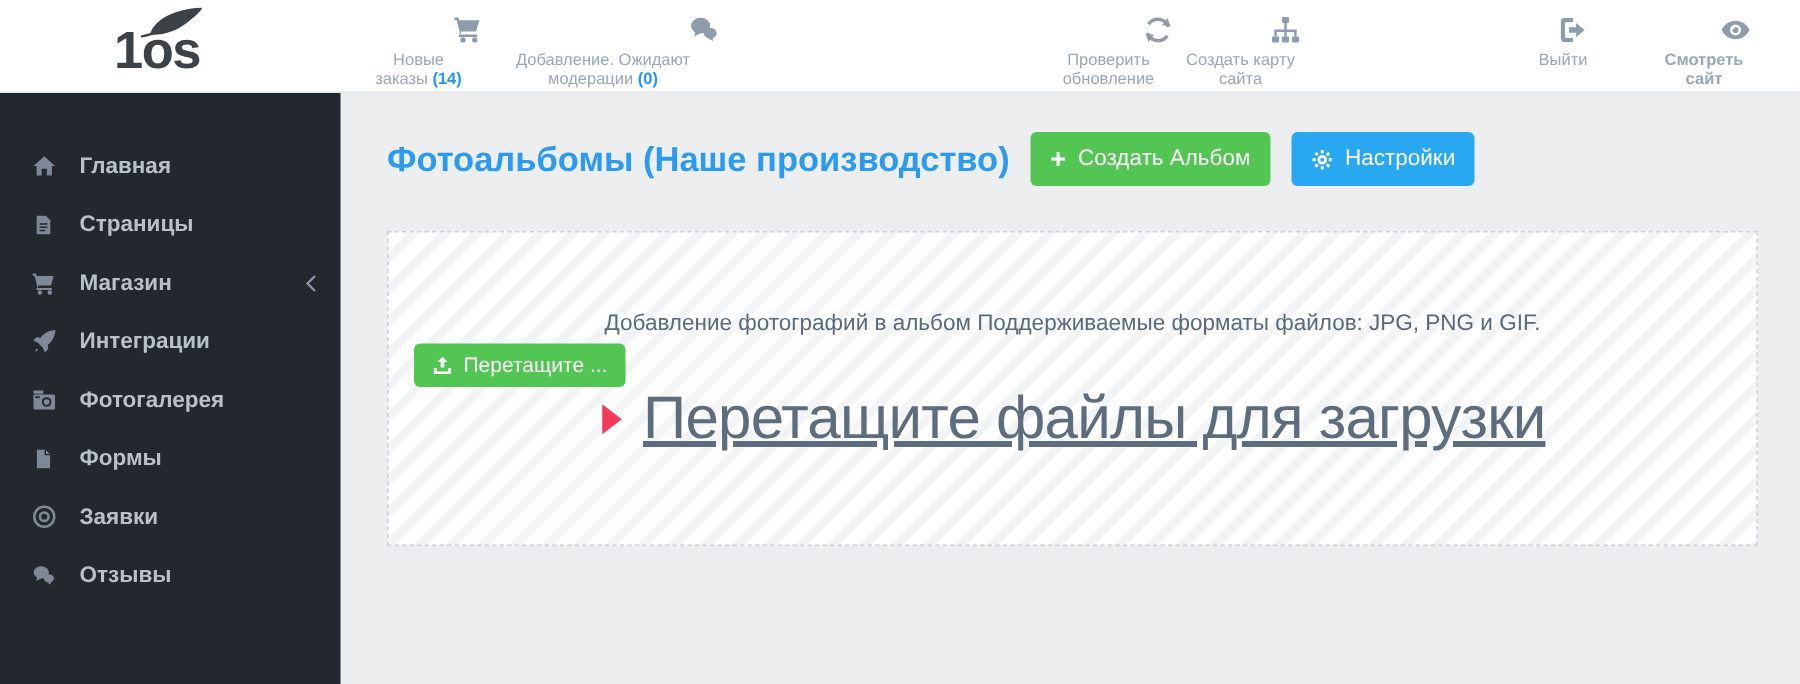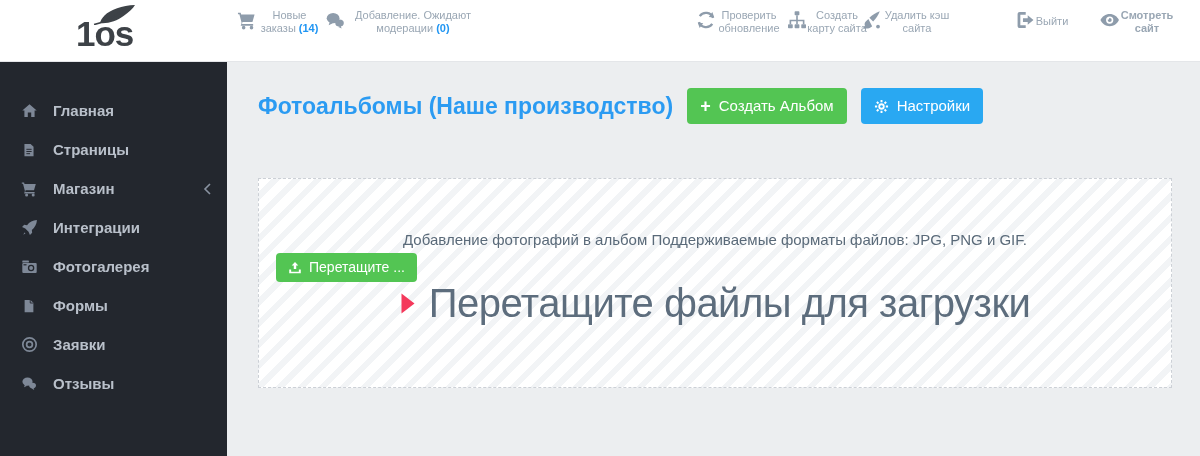--- a/index.html
+++ b/index.html
@@ -6,22 +6,22 @@
   html,body { width:1200px; height:456px; margin:0; padding:0; overflow:hidden;
     font-family:"Liberation Sans", sans-serif; background:var(--main_bg,#eceef0); }
   .stage { position:relative; width:1200px; height:400px; }
 
   
   .header { position:absolute; top:0; left:0; width:1200px; height:62px; background:#fff;
     border-bottom:1px solid #e4e6e9; z-index:3; }
   .logo { position:absolute; left:76px; top:12px; width:90px; height:44px; cursor:pointer; }
   .logo-text { font-size:35px; font-weight:bold; color:var(--logo_dark,#3d4247); letter-spacing:-1px; line-height:44px; }
   .logo-leaf { position:absolute; left:17px; top:-7px; color:var(--logo_dark,#3d4247); }
-  .hnav-item { position:absolute; top:9px; transform:translateX(-50%); display:flex; flex-direction:row;
-    align-items:center; text-align:center; color:var(--header_muted,#9aa7b4); font-size:11px; line-height:13px; cursor:pointer; }
+  .hnav-item { position:absolute; top:9px; transform:translateX(-50%); display:flex; flex-direction:column;
+    align-items:flex-end; text-align:center; color:var(--header_muted,#9aa7b4); font-size:11px; line-height:13px; cursor:pointer; }
   .hnav-icon { height:21px; color:#8e9cab; margin-bottom:4px; display:flex; align-items:center; }
   .hnav-label { }
   .hnav-label .count { color:var(--link_blue,#2196f3); font-weight:bold; margin-left:3px; }
   .hnav-item.bold .hnav-label { font-weight:bold; }
 
   
   .sidebar { position:absolute; left:0; top:62px; width:227px; height:394px;
     background:var(--sidebar_bg,#23272e); padding-top:29px; z-index:2; }
   .side-item { height:39px; display:flex; align-items:center; padding:0 14px 0 20px;
     color:var(--sidebar_text,#b9c0ca); font-size:15px; font-weight:bold; cursor:pointer; }
@@ -32,30 +32,30 @@
   .main { position:absolute; left:227px; top:62px; width:973px; height:394px; background:var(--main_bg,#eceef0); }
   .title-row { position:absolute; left:31px; top:26px; display:flex; align-items:center; gap:14px; }
   .page-title { margin:0; font-size:23px; font-weight:bold; color:var(--title_blue,#2b9bf2); white-space:nowrap; }
   .btn { display:flex; align-items:center; gap:8px; border:none; border-radius:4px; color:#fff;
     font-family:"Liberation Sans",sans-serif; font-size:15px; padding:9px 13px; cursor:pointer; line-height:18px; }
   .btn-green { background:var(--green,#53c553); }
   .btn-blue  { background:var(--button_blue,#29a8f2); }
   .btn .bicon { display:flex; align-items:center; }
   .plus-glyph { font-size:18px; font-weight:bold; line-height:14px; }
 
-  .dropzone { position:absolute; left:31px; top:116px; width:914px; height:210px;
+  .dropzone { position:absolute; left:31px; top:92px; width:914px; height:210px;
     border:1px dashed var(--border_dash,#ccd0d6);
     background:repeating-linear-gradient(135deg,#ffffff 0 9px,var(--stripe,#f2f4f6) 9px 15px); cursor:pointer; }
   .drop-hint { position:absolute; top:52px; left:0; right:0; text-align:center;
     color:var(--hint_text,#5a6a79); font-size:15px; }
   .upload-btn { position:absolute; left:17px; top:74px; background:var(--green,#53c553); color:#fff;
     border:none; border-radius:4px; font-family:"Liberation Sans",sans-serif; font-size:14px;
     padding:6px 12px; display:flex; align-items:center; gap:7px; cursor:pointer; line-height:17px; }
   .drop-drag { position:absolute; top:102px; left:0; right:0; display:flex; justify-content:center;
-    align-items:center; gap:13px; color:var(--drop_text,#5d6d7d); font-size:40px; letter-spacing:-0.5px; }
+    align-items:center; gap:13px; color:var(--drop_text,#5d6d7d); font-size:40px; letter-spacing:-0.5px;text-decoration:underline; }
   .tri { display:flex; }
   svg { display:block; }
 </style>
 </head>
 <body>
 
 <div class="stage">
 
   <div class="header">
 
@@ -116,30 +116,20 @@
           <rect x="6.1" y="1" width="3.8" height="3.2" rx="0.6"></rect>
           <rect x="0.8" y="11.4" width="3.8" height="3.2" rx="0.6"></rect>
           <rect x="6.1" y="11.4" width="3.8" height="3.2" rx="0.6"></rect>
           <rect x="11.4" y="11.4" width="3.8" height="3.2" rx="0.6"></rect>
           <path fill="none" stroke="currentColor" stroke-width="1.3" d="M8 4.2v7.2M2.7 11.4V8.4h10.6v3M8 8.4V11"></path>
         </svg>
       </span>
       <span class="hnav-label">Создать карту сайта</span>
     </div>
 
-    <div class="hnav-item" style="left:907px; max-width:92px;">
-      <span class="hnav-icon">
-        <svg width="20" height="20" viewBox="0 0 16 16" fill="currentColor">
-          <path d="M15 .9c-2.9 1-6.1 3.1-8.3 5.3l3 3C11.9 7 14 3.8 15 .9z"></path>
-          <path d="M5.9 7.1L3.8 9.2c-1 1-1.2 2.4-.6 3.6l-1.7 1.6c1.9.8 5.3.6 7-1.1l.4-.4z"></path>
-          <circle cx="13.6" cy="13.2" r="1.5"></circle>
-        </svg>
-      </span>
-      <span class="hnav-label">Удалить кэш сайта</span>
-    </div>
 
     <div class="hnav-item" style="left:1042px;">
       <span class="hnav-icon">
         <svg width="20" height="20" viewBox="0 0 16 16" fill="currentColor">
           <path d="M8 1.6H3.2c-1 0-1.7.7-1.7 1.7v9.4c0 1 .7 1.7 1.7 1.7H8v-2.2H3.7V3.8H8z"></path>
           <path d="M9.6 4.2L14.2 8l-4.6 3.8V9.5H5.8v-3h3.8z"></path>
         </svg>
       </span>
       <span class="hnav-label">Выйти</span>
     </div>

